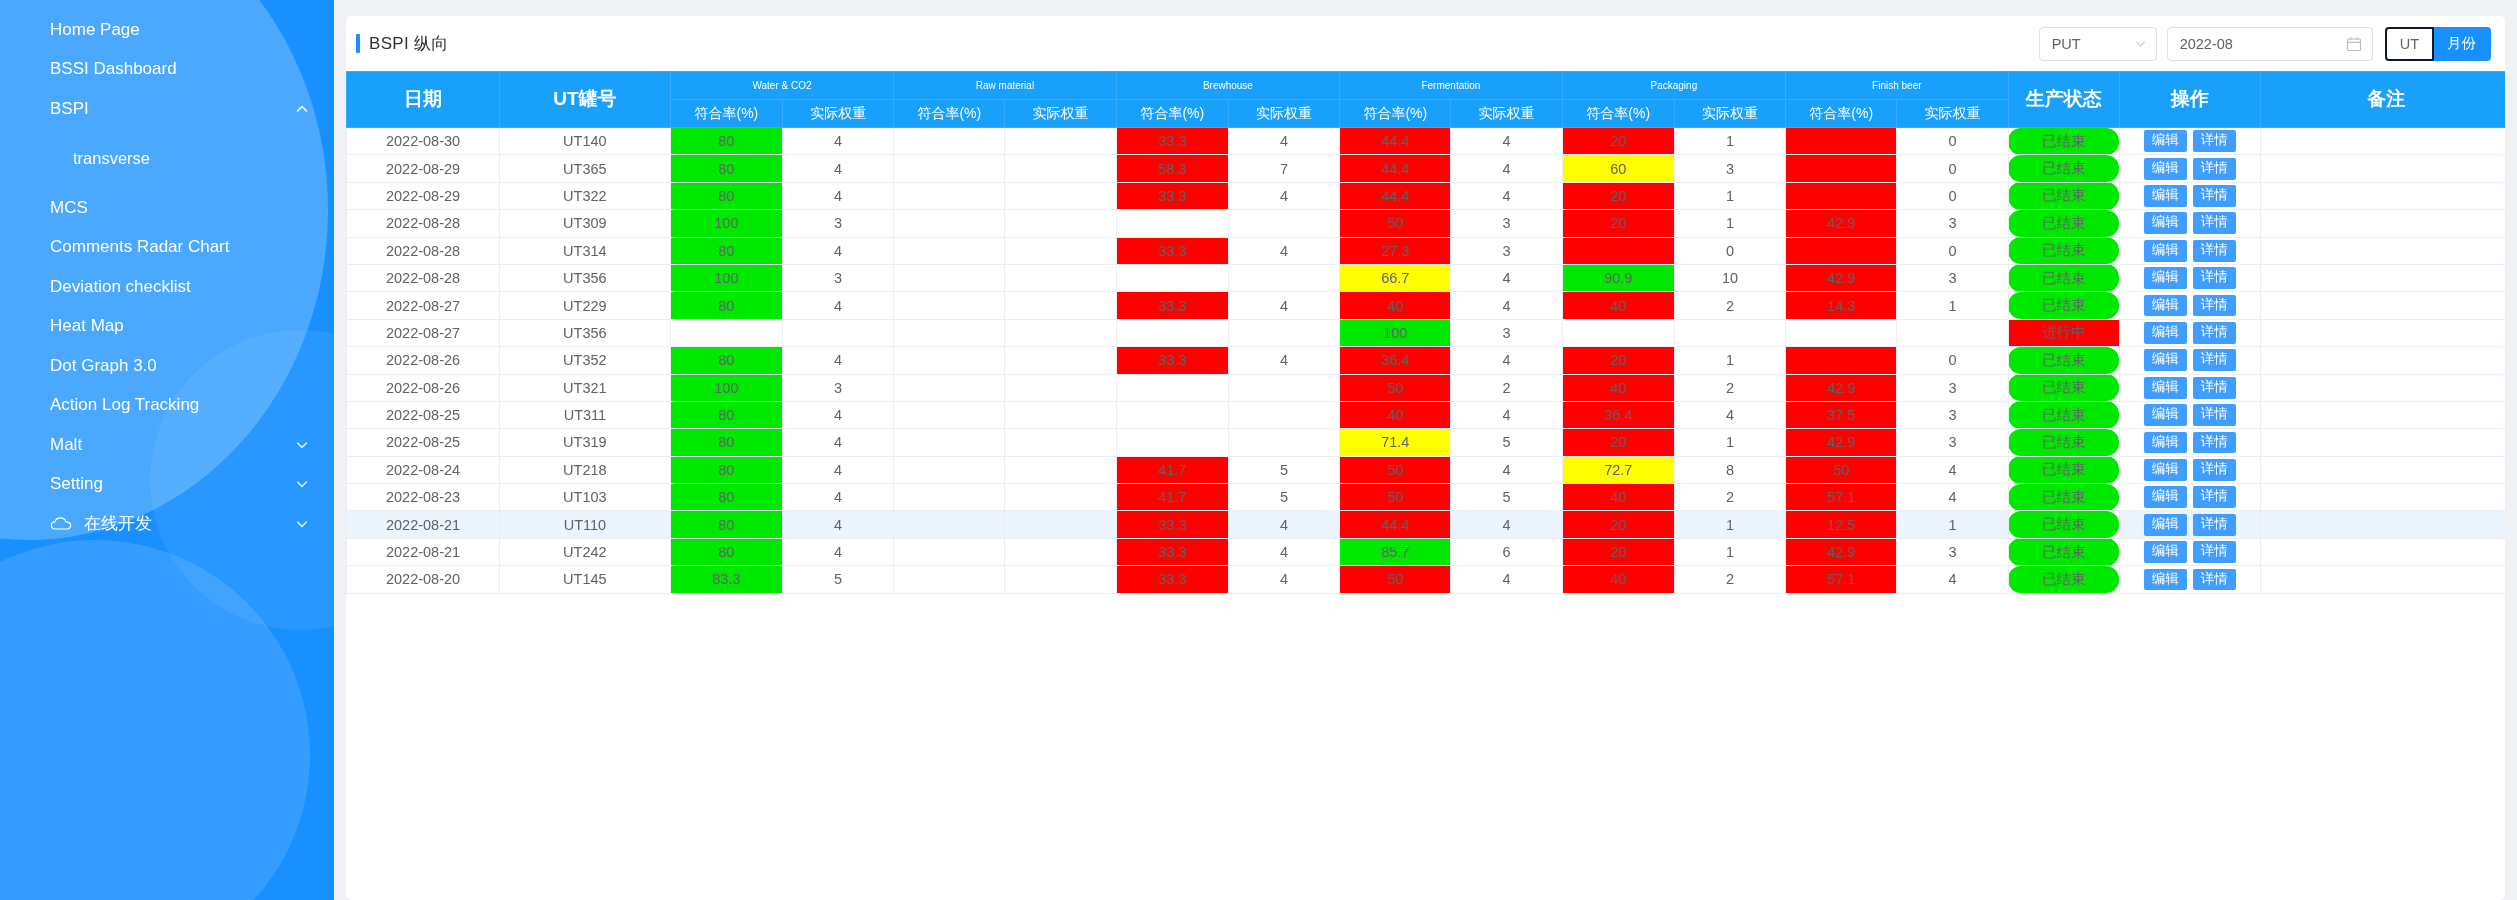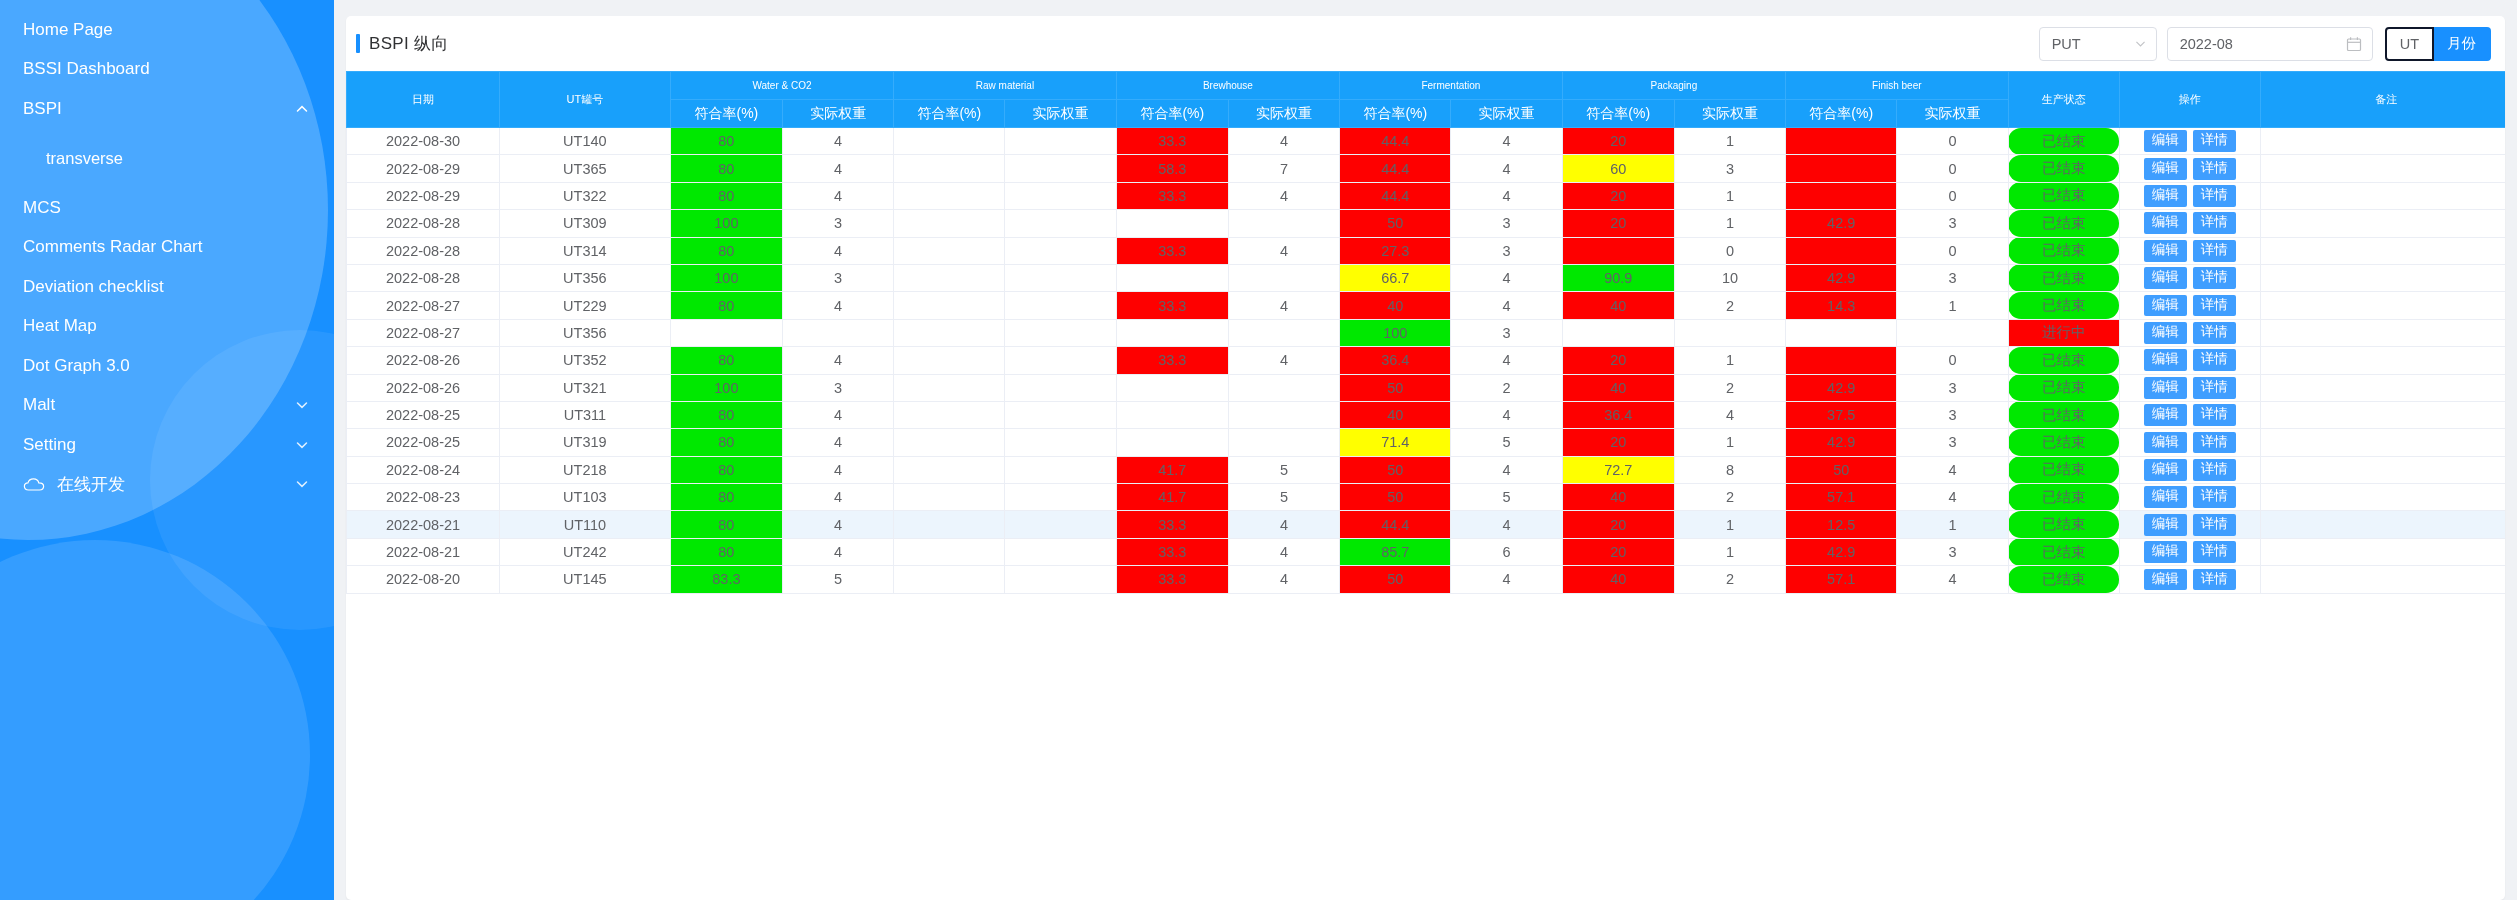--- a/index.html
+++ b/index.html
@@ -28,21 +28,21 @@
   .sb-deco.d2 {
     width: 430px; height: 430px;
     left: -120px; top: 540px;
     background: rgba(255,255,255,0.12);
   }
   .sb-deco.d3 {
     width: 300px; height: 300px;
     left: 150px; top: 330px;
     background: rgba(255,255,255,0.07);
   }
-  .sb-list { position: relative; z-index: 2; padding-top: 10px; }
+  .sb-list { position: relative; z-index: 2; padding-top: 10px; margin-left: 27px; }
   .sb-item {
     height: 39.5px;
     display: flex; align-items: center;
     color: #ffffff;
     font-size: 17px;
     padding-left: 23px;
     white-space: nowrap;
     cursor: pointer;
   }
   .sb-item.sub { padding-left: 46px; font-size: 16.5px; }
@@ -131,21 +131,21 @@
     color: #fff;
     font-weight: normal;
     font-size: 15px;
     border: 1px solid #35acfc;
     padding: 0 2px;
     text-align: center;
     line-height: 1.1;
   }
   table.grid th.grp { height: 28px; font-size: 10px; }
   table.grid th.sub { height: 28px; font-size: 14px; }
-  table.grid th.tall { height: 56px; font-size: 11px; }
+  table.grid th.tall { height: 56px; font-size: 19px; font-weight: bold; }
   table.grid td {
     border: 1px solid #ebeef5;
     height: 27.4px;
     font-size: 14.5px;
     color: #606266;
     text-align: center;
     padding: 0;
     background: #fff;
     overflow: hidden;
     white-space: nowrap;
@@ -205,20 +205,23 @@
           <span class="lbl">Comments Radar Chart</span>
         </div>
         <div class="sb-item">
           <span class="lbl">Deviation checklist</span>
         </div>
         <div class="sb-item">
           <span class="lbl">Heat Map</span>
         </div>
         <div class="sb-item">
           <span class="lbl">Dot Graph 3.0</span>
+        </div>
+        <div class="sb-item">
+          <span class="lbl">Action Log Tracking</span>
         </div>
         <div class="sb-item">
           <span class="lbl">Malt</span>
           <span class="chev">
             <svg viewBox="0 0 16 16" width="16" height="16">
               <path d="M3.5 6 L8 10.4 L12.5 6" fill="none" stroke="#ffffff" stroke-width="1.5" stroke-linecap="round" opacity="0.85"></path>
             </svg>
           </span>
         </div>
         <div class="sb-item">

